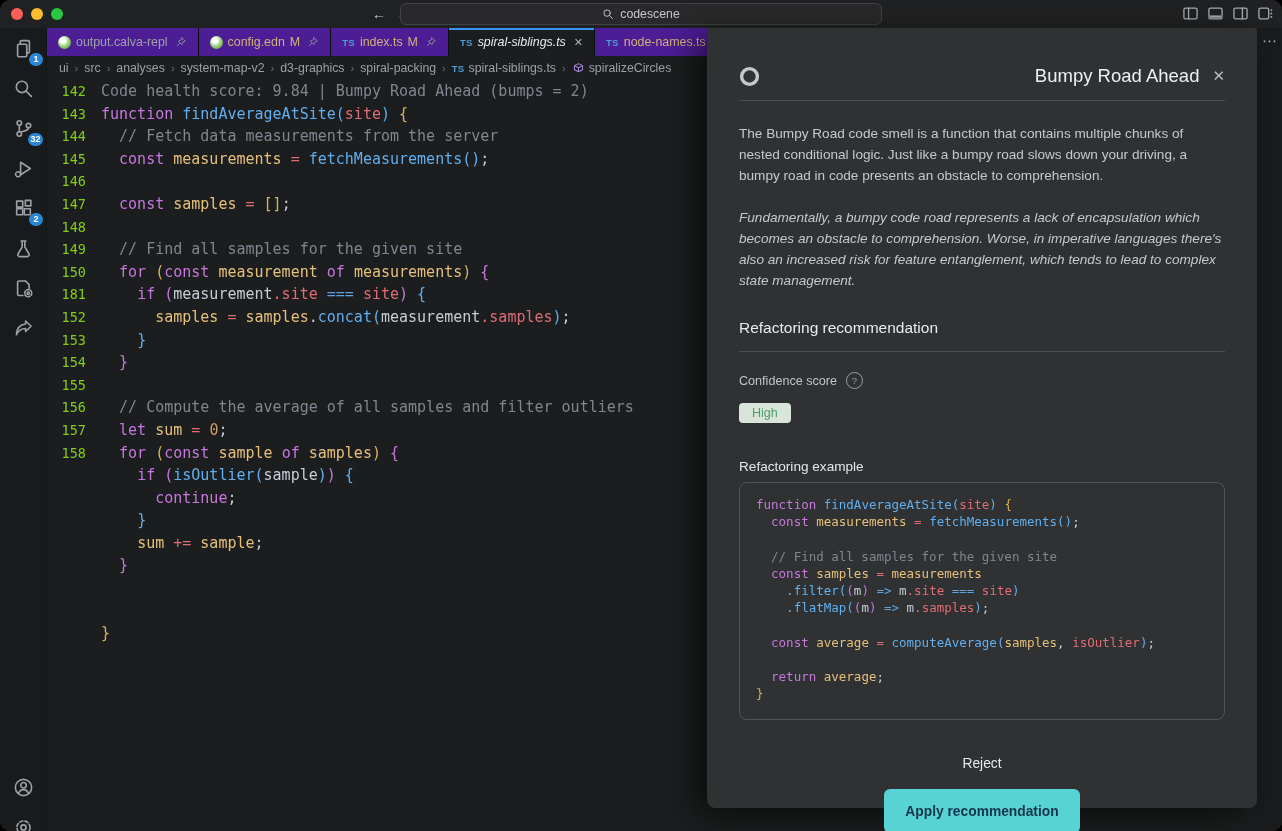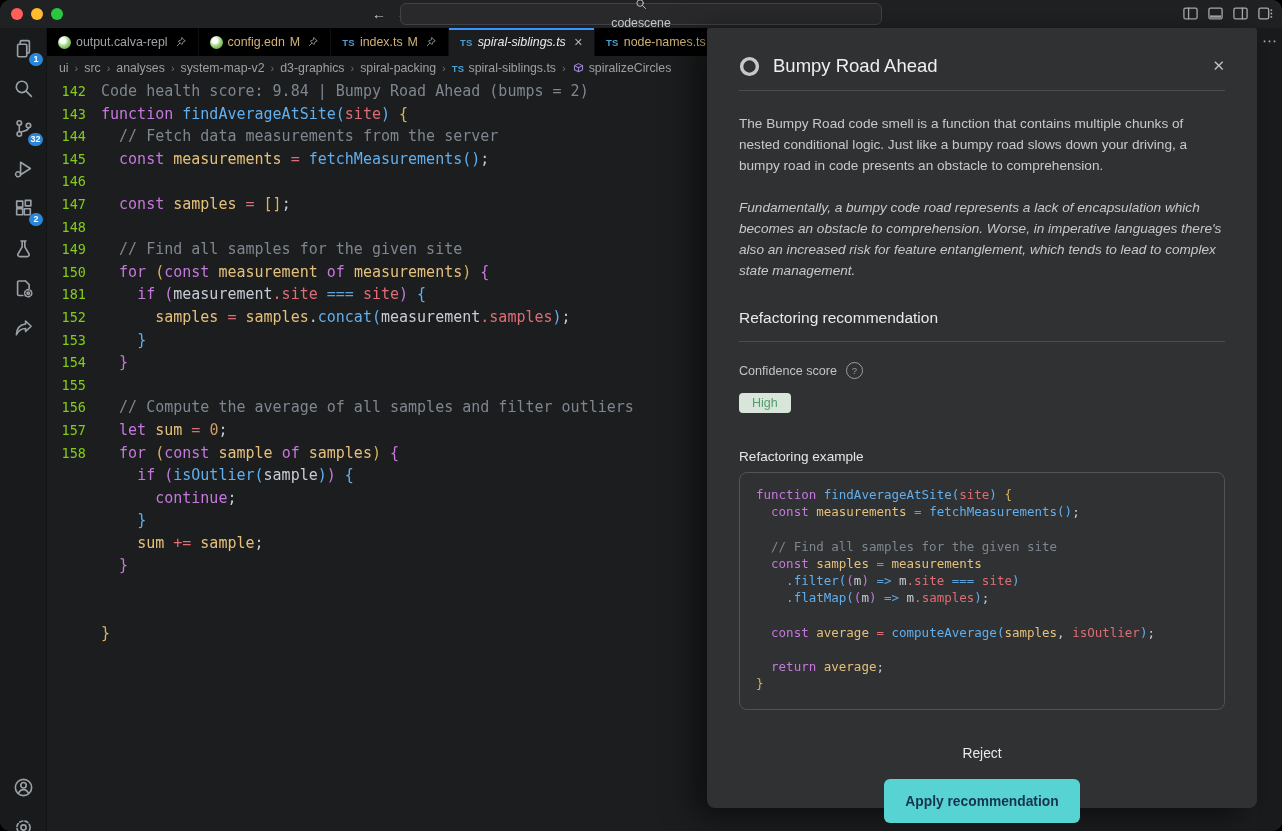--- a/index.html
+++ b/index.html
@@ -14,35 +14,35 @@
   .traffic{position:absolute;left:11px;top:8px;display:flex;gap:8px;}
   .traffic span{width:12px;height:12px;border-radius:50%;display:block;}
   .t-close{background:var(--traffic_red,#ff5f57);}
   .t-min{background:var(--traffic_yellow,#febc2e);}
   .t-zoom{background:var(--traffic_green,#28c840);}
   .navarrows{position:absolute;left:372px;top:0;height:28px;display:flex;align-items:center;gap:10px;font-size:14px;}
   .nav-back{color:#c9cdd0;}
   .nav-fwd{color:#5f6468;}
   .searchbox{position:absolute;left:50%;transform:translateX(-50%);top:3px;width:480px;height:20px;
     background:#29292b;border:1px solid #404244;border-radius:6px;display:flex;align-items:center;
-    justify-content:center;gap:6px;color:#c3c7ca;font-size:12.3px;flex-direction:column;}
+    justify-content:center;gap:6px;color:#c3c7ca;font-size:12.3px;}
   .layouticons{position:absolute;right:8px;top:5px;display:flex;gap:8px;color:#a7abaf;}
 
   
   .activitybar{position:absolute;top:28px;left:0;bottom:0;width:46px;background:#191a1b;
     border-right:1px solid #121314;z-index:1;display:flex;flex-direction:column;}
   .act-col{display:flex;flex-direction:column;}
   .act-bottom{margin-top:auto;margin-bottom:-16px;}
   .act-item{position:relative;height:40px;display:flex;align-items:center;justify-content:center;color:#9aa0a6;}
   .act-badge{position:absolute;right:3px;bottom:2px;background:var(--activity_badge,#2a87d8);color:#fff;
     font-size:9px;line-height:13px;min-width:9px;text-align:center;padding:0 2.5px;border-radius:8px;font-weight:bold;}
 
   
   .tabbar{position:absolute;top:28px;left:47px;right:0;height:28px;background:#151617;display:flex;z-index:2;}
-  .tab{position:relative;display:flex;align-items:center;gap:5px;padding:0 11px;background:#000000;
+  .tab{position:relative;display:flex;align-items:center;gap:5px;padding:0 11px;background:#4c1d95;
     border-right:1px solid #0e0f10;font-size:12.4px;color:#9da2a7;white-space:nowrap;}
   .tab.active{background:#1b1d1e;color:#e8ebee;}
   .tab.active::before{content:"";position:absolute;top:0;left:0;right:0;height:2px;background:var(--active_tab_indicator,#3794ff);}
   .tab.active .tab-label{font-style:italic;}
   .tab .mod{color:var(--modified_file,#d2b178);}
   .tab .close-x{color:#aeb2b6;font-size:11px;margin-left:3px;}
   .tab .pin{color:#8b9095;margin-left:2px;display:flex;}
   .tab.partial{max-width:14px;overflow:hidden;padding-right:0;}
   .ts-ico{color:#4d9fd6;font-size:9.5px;font-weight:bold;letter-spacing:.3px;}
   .calva-ico{width:13px;height:13px;border-radius:50%;
@@ -66,21 +66,21 @@
   .tk-pg{color:#d8b45c;} .tk-pp{color:#c678dd;} .tk-pb{color:#61afef;}
 
   
   .rightstrip{position:absolute;top:28px;right:0;bottom:0;width:25px;background:#1a1b1c;z-index:2;}
   .more-dots{color:#adb1b5;font-size:15px;text-align:center;margin-top:4px;}
 
   
   .panel{position:absolute;top:28px;right:25px;width:550px;height:780px;background:#2f3132;
     border-radius:2px 2px 8px 8px;box-shadow:-12px 8px 32px rgba(0,0,0,.55);z-index:4;
     color:#c6c9cc;box-sizing:border-box;padding:0 32px;}
-  .panel-header{display:flex;align-items:center;gap:13px;padding-top:23px;height:30px;}
+  .panel-header{display:flex;align-items:center;gap:13px;padding-top:33px;height:30px;text-align:right;}
   .panel-title{font-size:18.5px;color:#edeff1;flex:1;}
   .panel-close{color:#b9bdc1;font-size:15px;cursor:default;}
   .divider{border-top:1px solid #4a4c4e;margin-top:9px;}
   .panel p{font-size:13.6px;line-height:21px;margin:0;color:#c6c9cc;}
   .p1{margin-top:22px !important;}
   .p2{margin-top:21px !important;font-style:italic;}
   .sec-head{margin-top:28px;font-size:15.5px;color:#e8eaec;}
   .conf-row{margin-top:20px;display:flex;align-items:center;gap:9px;font-size:12.6px;color:#c2c5c8;}
   .help-circle{width:15px;height:15px;border:1px solid #9aa0a5;border-radius:50%;color:#9aa0a5;
     font-size:9.5px;display:flex;align-items:center;justify-content:center;}

